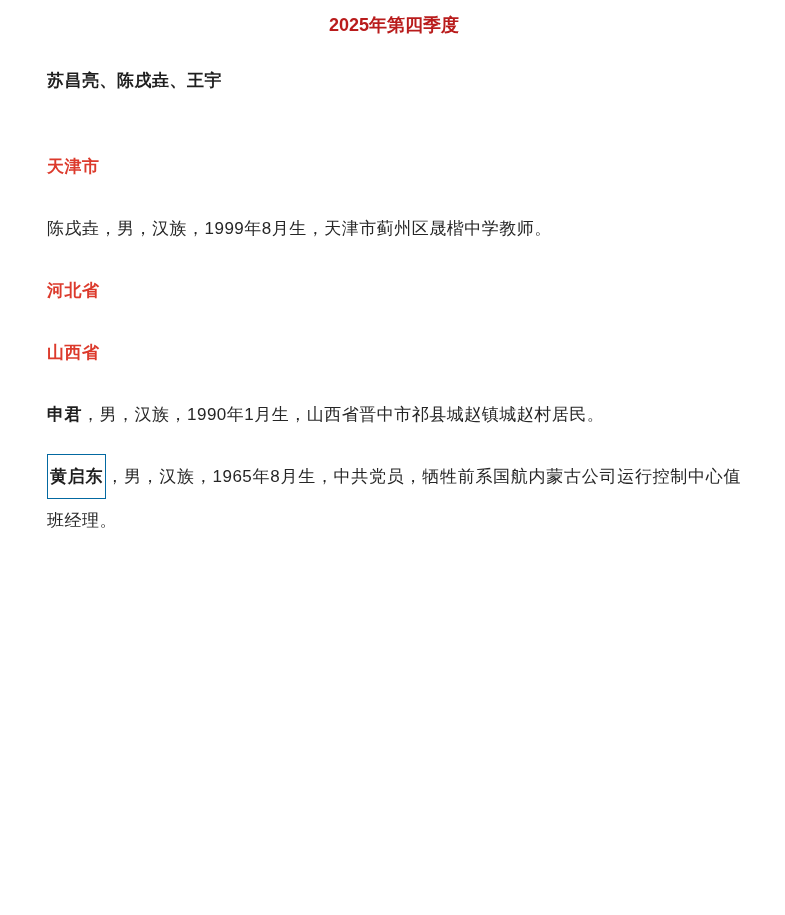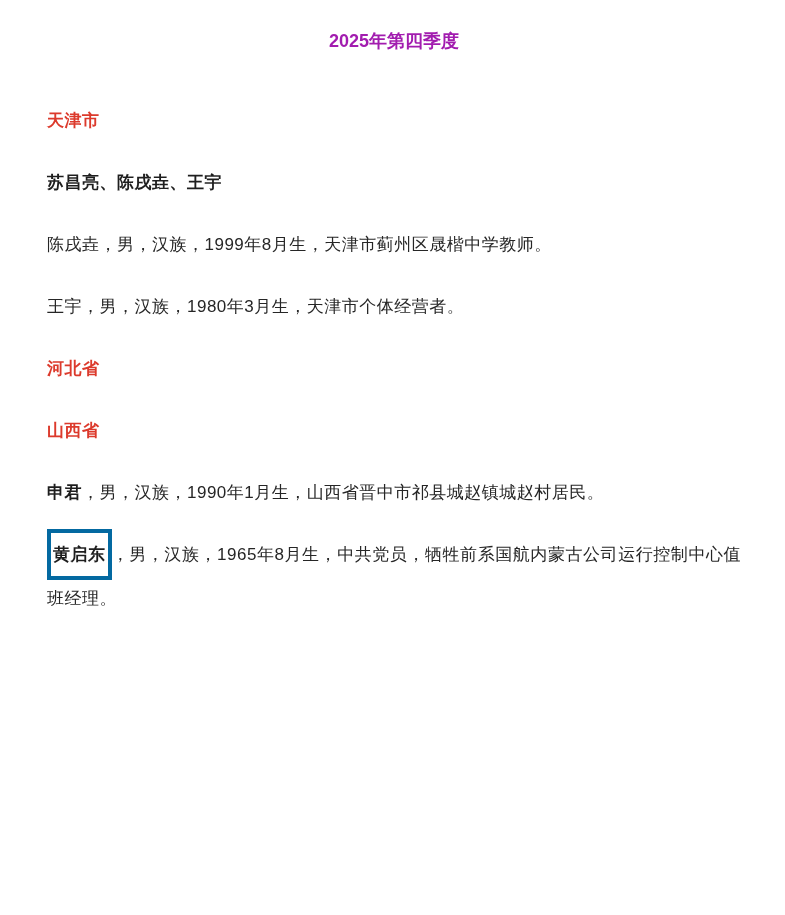--- a/index.html
+++ b/index.html
@@ -12,25 +12,25 @@
     height: 915px;
     overflow: hidden;
     font-family: "Liberation Sans", "DejaVu Sans", sans-serif;
     color: #262626;
   }
   .doc {
     padding: 9px 44px 0 47px;
   }
   .doc-title {
     text-align: center;
-    color: #a21caf;
+    color: #b91c1c;
     font-weight: bold;
     font-size: 18px;
     line-height: 32px;
-    margin: 16px;
+    margin: 0;
   }
   p.line {
     font-size: 17px;
     line-height: 44px;
     margin: 18px 0;
     text-align: justify;
     letter-spacing: 0.5px;
   }
   p.section-heading {
     color: #dc3a2c;
@@ -45,35 +45,34 @@
   }
   .pname {
     font-weight: bold;
     color: #1e1e1e;
   }
   .pname.plain {
     font-weight: normal;
     color: #262626;
   }
   .pname.deceased {
-    border: 4px solid #0369a1;
+    border: 1px solid #0369a1;
     padding: 12px 2px;
   }
 </style>
 </head>
 <body>
 
 <div class="doc">
 
   <p class="doc-title">2025年第四季度</p>
 
+  <p class="line group-names">苏昌亮、陈戌垚、王宇</p>
   <p class="line section-heading first">天津市</p>
-  <p class="line group-names">苏昌亮、陈戌垚、王宇</p>
   <p class="line"><span class="pname plain">陈戌垚</span><span>，男，汉族，1999年8月生，天津市蓟州区晟楷中学教师。</span></p>
-  <p class="line"><span class="pname plain">王宇</span><span>，男，汉族，1980年3月生，天津市个体经营者。</span></p>
 
   <p class="line section-heading">河北省</p>
 
   <p class="line section-heading">山西省</p>
   <p class="line"><span class="pname">申君</span><span>，男，汉族，1990年1月生，山西省晋中市祁县城赵镇城赵村居民。</span></p>
 
   <p class="line"><span class="pname deceased">黄启东</span><span>，男，汉族，1965年8月生，中共党员，牺牲前系国航内蒙古公司运行控制中心值班经理。</span></p>
 
 </div>
 

